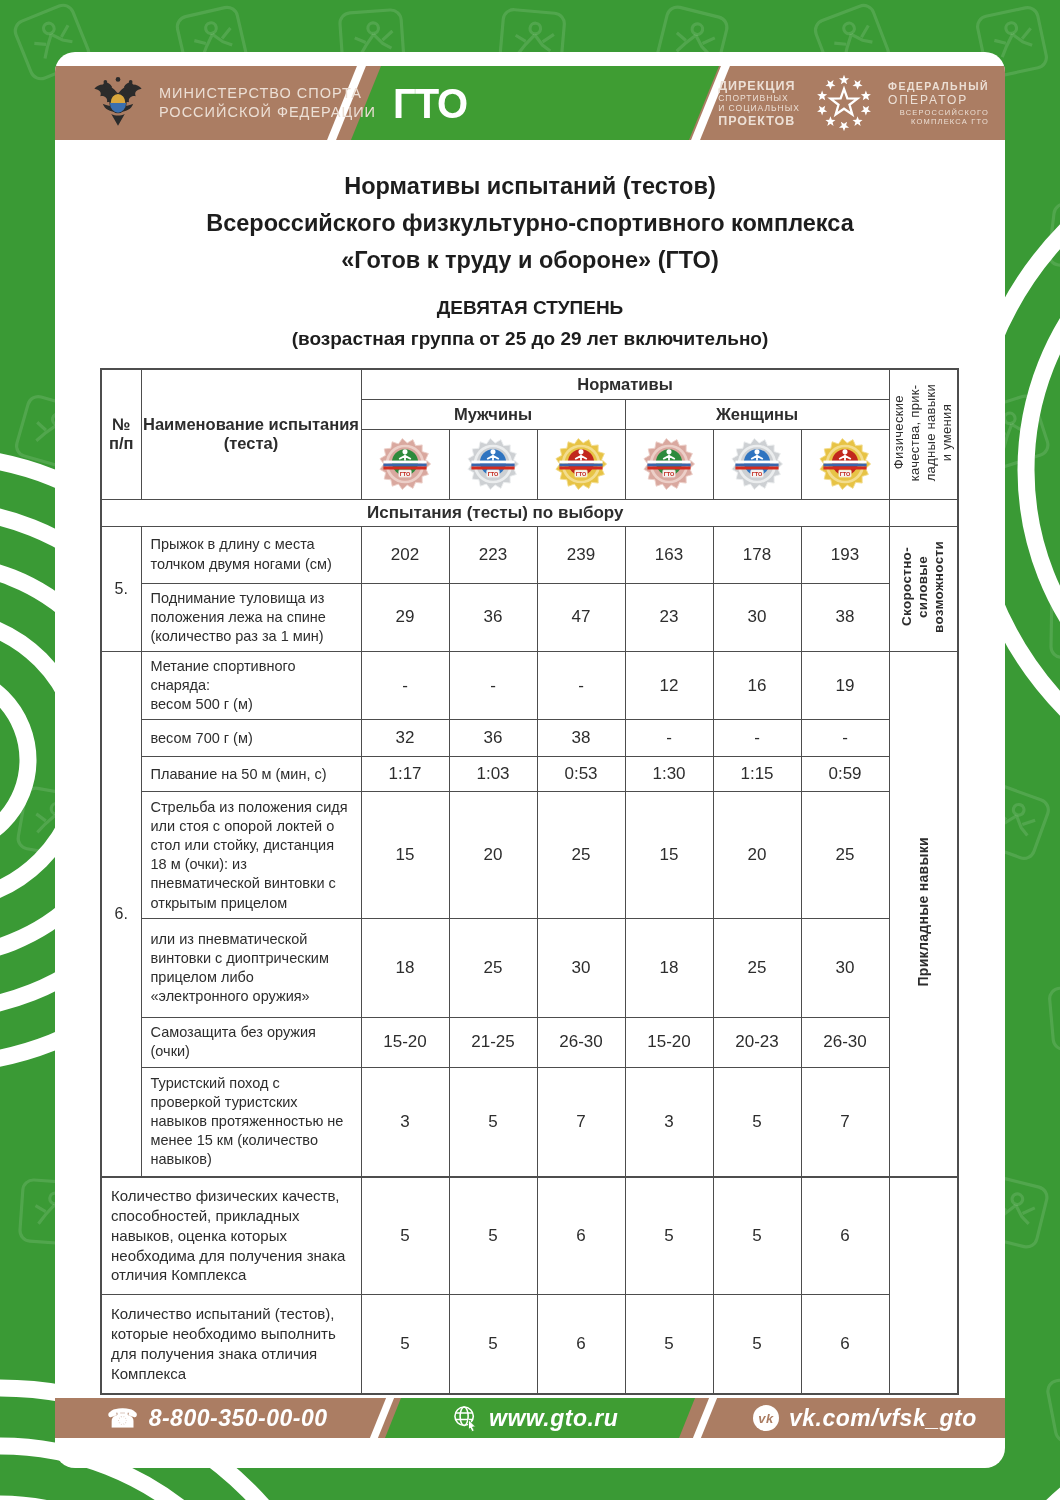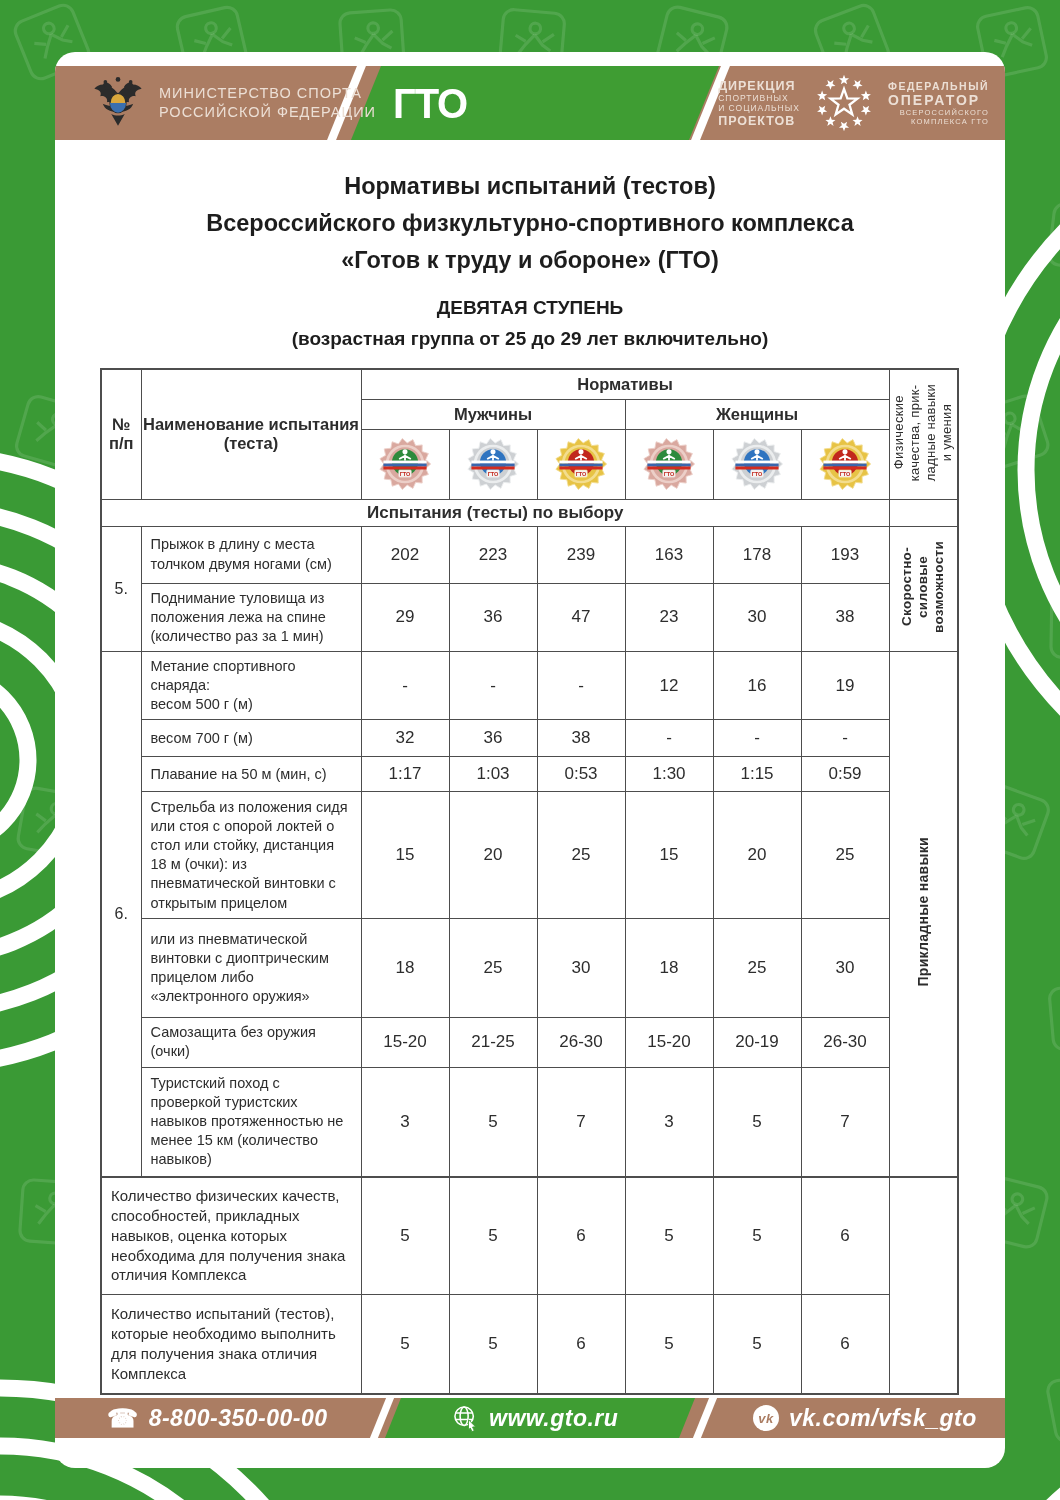--- a/index.html
+++ b/index.html
@@ -26,21 +26,21 @@
   .gto-wrap { position:absolute; left:296px; top:0; width:368px; height:74px; display:flex; align-items:center; padding-left:42px; gap:12px; }
   .gto-logo { color:#fff; font-size:40px; font-weight:bold; letter-spacing:-1px; line-height:1; transform:scaleY(1.05); }
   .gto-lines { color:#fff; font-size:13px; font-weight:bold; line-height:16.5px; white-space:pre-line; }
   .h-right { position:absolute; right:16px; top:0; height:74px; display:flex; align-items:center; gap:13px; }
   .dir-block { color:#ecdfd5; text-align:left; }
   .dir-l1 { font-size:12.5px; font-weight:bold; letter-spacing:1px; }
   .dir-s  { font-size:8.5px; letter-spacing:1px; line-height:10.5px; }
   .dir-l4 { font-size:12.5px; font-weight:bold; letter-spacing:1px; }
   .op-block { color:#ecdfd5; text-align:left; }
   .op-l1 { font-size:10.5px; font-weight:bold; letter-spacing:1.5px; }
-  .op-l2 { font-size:14px; font-weight:bold; letter-spacing:2px; line-height:16px; }
+  .op-l2 { font-size:12px; font-weight:normal; letter-spacing:2px; line-height:16px; }
   .op-s  { font-size:7.5px; letter-spacing:1.2px; line-height:9.5px;text-align:right; }
 
   
   .title { position:absolute; left:0; top:116px; width:100%; text-align:center;
            font-size:23.5px; font-weight:bold; color:#1d1d1d; line-height:37px; }
   .stage-title { position:absolute; left:0; top:240px; width:100%; text-align:center;
            font-size:19px; font-weight:bold; color:#1d1d1d; line-height:31px; }
 
   
   table.norm { position:absolute; left:45px; top:316px; border-collapse:collapse; table-layout:fixed;
@@ -781,21 +781,21 @@
         <td class="c-val">25</td>
         <td class="c-val">30</td>
       </tr>
       <tr class="r6f">
         <td class="c-name">Самозащита без оружия
 (очки)</td>
         <td class="c-val">15-20</td>
         <td class="c-val">21-25</td>
         <td class="c-val">26-30</td>
         <td class="c-val">15-20</td>
-        <td class="c-val">20-19</td>
+        <td class="c-val">20-23</td>
         <td class="c-val">26-30</td>
       </tr>
       <tr class="r6g">
         <td class="c-name">Туристский поход с
 проверкой туристских
 навыков протяженностью не
 менее 15 км (количество
 навыков)</td>
         <td class="c-val">3</td>
         <td class="c-val">5</td>

